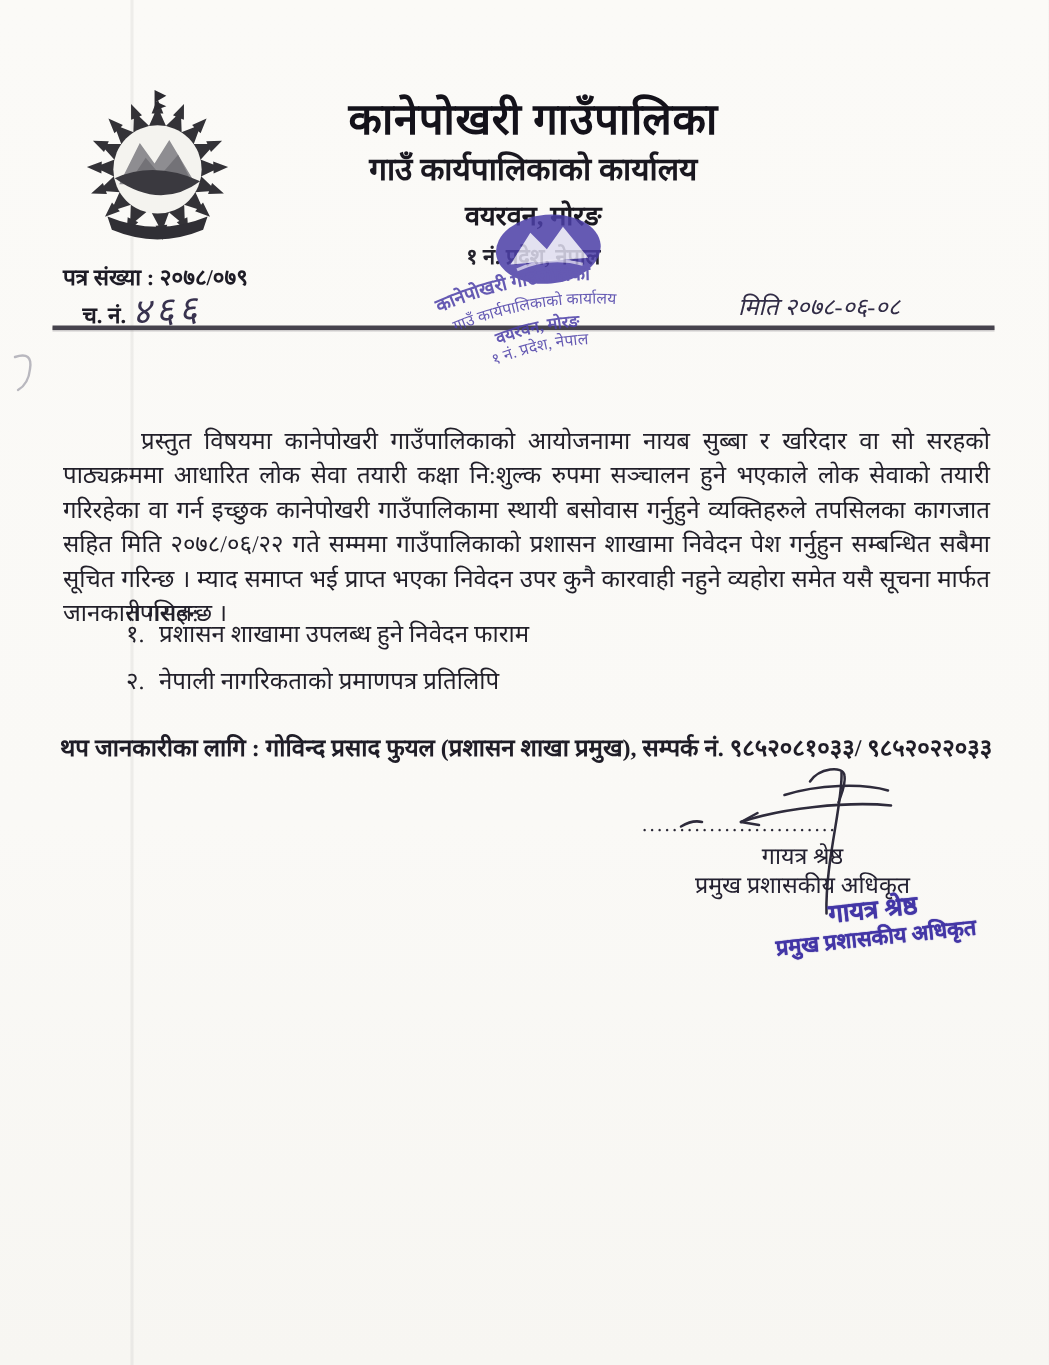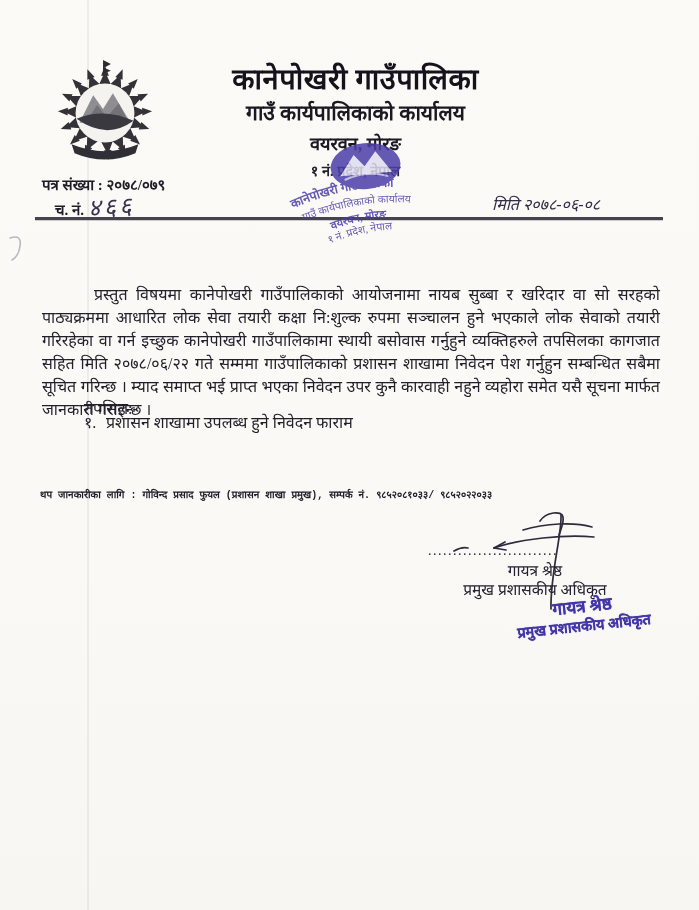--- a/index.html
+++ b/index.html
@@ -26,21 +26,21 @@
   .rule{left:35px;top:217px;width:628px;height:3px;background:#46434d;box-shadow:0 1px 0 rgba(70,67,77,.25);}
   .subject{top:241px;font-size:16px;font-weight:bold;color:#1c1a24;}
   .body-par{
     left:42px;top:283px;width:618px;font-size:16px;line-height:23px;
     text-align:justify;text-indent:52px;color:#211f29;
   }
   .detail-head{left:84px;top:397px;font-size:16px;color:#211f29;font-family:Liberation Serif, serif;}
   .detail-item{left:84px;font-size:16px;color:#211f29;}
   .detail-item .num{display:inline-block;width:22px;}
   .di-0{top:411px;} .di-1{top:442px;} .di-2{top:465px;}
-  .contact{left:40px;top:487px;font-size:10px;font-weight:bold;color:#1f1d27;font-family:Liberation Mono, monospace;}
+  .contact{left:40px;top:487px;font-size:16px;font-weight:bold;color:#1f1d27;}
   .sig-dots{left:428px;top:543px;font-size:14px;letter-spacing:1.5px;color:#2a2836;}
   .sig-name{left:470px;top:559px;width:130px;text-align:center;font-size:15.5px;color:#232030;}
   .sig-title{left:438px;top:578px;width:194px;text-align:center;font-size:15.5px;color:#232030;}
   .officer-stamp{
     left:498px;top:596px;width:170px;text-align:center;
     transform:rotate(-6deg);color:#4336a6;font-weight:bold;
     text-shadow:0 0 .7px #4336a6;line-height:1.25;
   }
   .officer-stamp .st-name{font-size:17px;}
   .officer-stamp .st-title{font-size:14.5px;}
@@ -128,20 +128,23 @@
     </g>
   </svg>
 
 
   <div class="abs body-par">प्रस्तुत विषयमा कानेपोखरी गाउँपालिकाको आयोजनामा नायब सुब्बा र खरिदार वा सो सरहको पाठ्यक्रममा आधारित लोक सेवा तयारी कक्षा नि:शुल्क रुपमा सञ्चालन हुने भएकाले लोक सेवाको तयारी गरिरहेका वा गर्न इच्छुक कानेपोखरी गाउँपालिकामा स्थायी बसोवास गर्नुहुने व्यक्तिहरुले तपसिलका कागजात सहित मिति २०७८/०६/२२ गते सम्ममा गाउँपालिकाको प्रशासन शाखामा निवेदन पेश गर्नुहुन सम्बन्धित सबैमा सूचित गरिन्छ । म्याद समाप्त भई प्राप्त भएका निवेदन उपर कुनै कारवाही नहुने व्यहोरा समेत यसै सूचना मार्फत जानकारी गराइन्छ ।</div>
 
   <div class="abs detail-head">तपसिल:-</div>
   <div class="abs detail-item di-0">
     <span class="num">१.</span><span>प्रशासन शाखामा उपलब्ध हुने निवेदन फाराम</span>
   </div>
+  <div class="abs detail-item di-1">
+    <span class="num">२.</span><span>नेपाली नागरिकताको प्रमाणपत्र प्रतिलिपि</span>
+  </div>
 
   <div class="abs contact">थप जानकारीका लागि : गोविन्द प्रसाद फुयल (प्रशासन शाखा प्रमुख), सम्पर्क नं. ९८५२०८१०३३/ ९८५२०२२०३३</div>
 
   <svg class="abs sig-svg" width="185" height="115" viewBox="0 0 185 115">
     <g fill="none" stroke="#2e2b3b" stroke-width="1.7" stroke-linecap="round">
       <path d="M120,16 C126,7 142,5 143,12 C144,18 141,24 139,30"></path>
       <path d="M141,10 C142,30 130,70 131,104"></path>
       <path d="M103,25 C125,18 155,17 172,22"></path>
       <path d="M74,43 C100,34 145,29 174,32"></path>
       <path d="M74,43 L85,37"></path>

